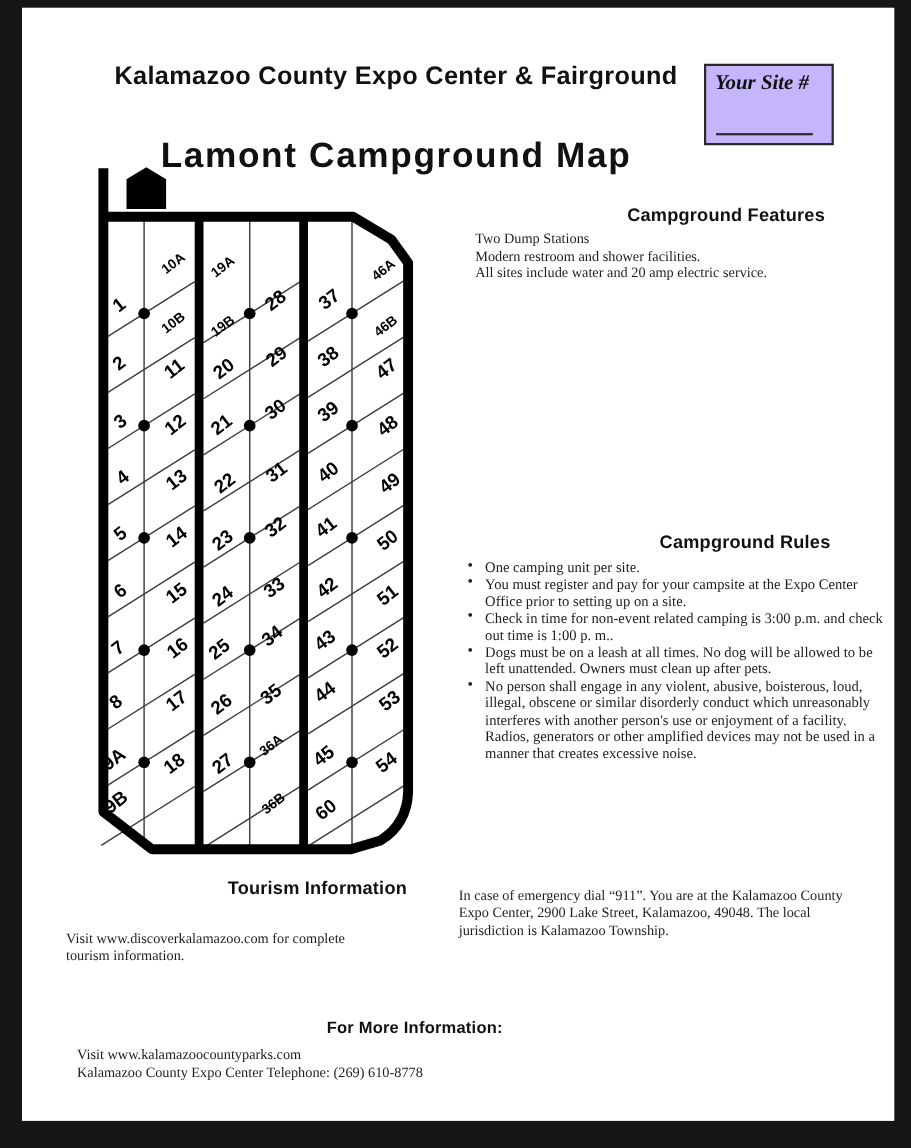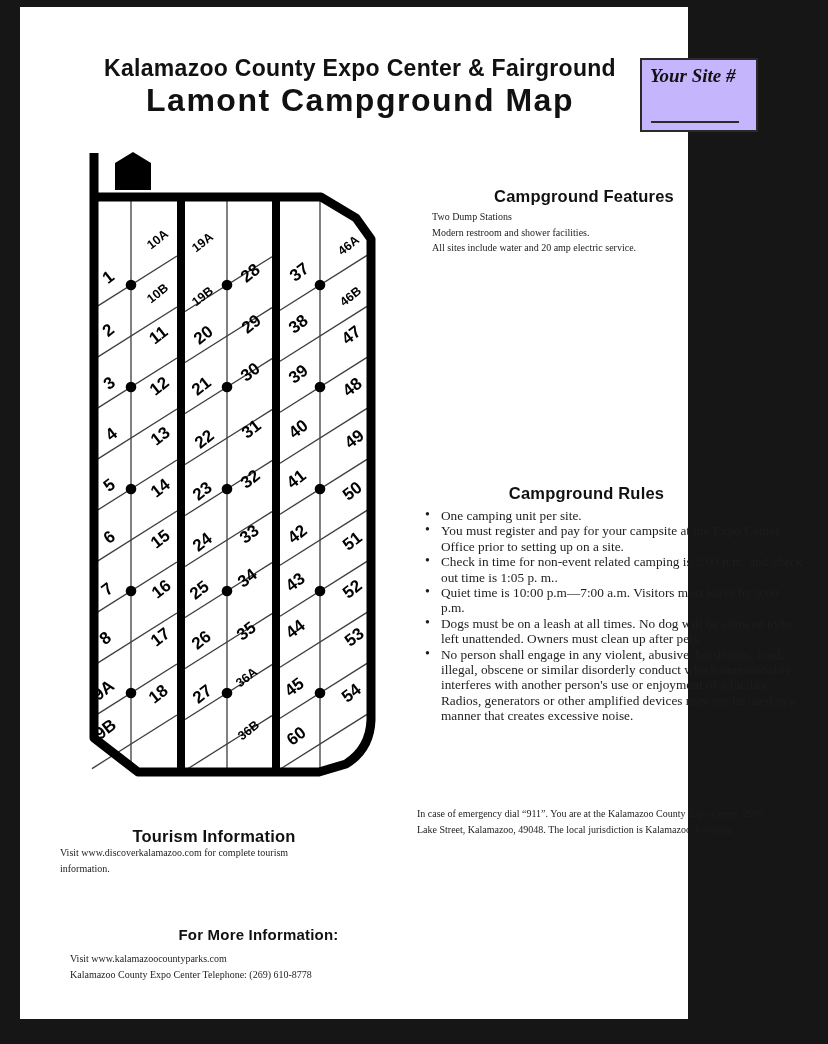--- a/index.html
+++ b/index.html
@@ -4,50 +4,50 @@
 <style>
   * { margin:0; padding:0; box-sizing:border-box; }
   html,body { background:#161616; }
   .viewport {
     position:relative; width:828px; height:1044px; overflow:hidden;
     background:#161616;
     font-family:"Liberation Serif", serif;
     color:#1d1d1d;
   }
   .page {
-    position:absolute; left:20px; top:7px; width:668px; height:1012px;
+    position:absolute; left:20px; top:7px; width:793px; height:1012px;
     background:#ffffff;
   }
   .abs { position:absolute; }
 
   
   .title-block { left:30px; top:48px; width:620px; text-align:center;
     font-family:"Liberation Sans", sans-serif; font-weight:bold; color:#111; }
   .title-line1 { font-size:23px; line-height:27px; letter-spacing:0.3px; }
-  .title-line2 { font-size:32px; line-height:37px; letter-spacing:1.5px; }
+  .title-line2 { font-size:32px; line-height:37px; letter-spacing:1.5px;margin-top:41px; }
 
   
   .site-box { left:620px; top:51px; width:118px; height:74px;
     border:2px solid #2a2a2a; background:#c4b5fd; }
   .site-box-label { position:absolute; left:8px; top:5px;
     font-family:"Liberation Serif", serif; font-style:italic; font-weight:bold;
     font-size:19px; color:#111; }
   .site-box-line { position:absolute; left:9px; bottom:7px; width:88px;
     border-bottom:2px solid #2a2a2a; }
 
   
   .sec-heading { font-family:"Liberation Sans", sans-serif; font-weight:bold;
-    font-size:16.5px; color:#111; text-align:center; letter-spacing:0.2px; }
+    font-size:16.5px; color:#111; text-align:right; letter-spacing:0.2px; }
   .h-features { left:398px; top:180px; width:332px; }
   .h-rules    { left:398px; top:477px; width:337px; }
-  .h-tourism  { left:38px;  top:820px; width:312px; }
+  .h-tourism  { left:38px;  top:792px; width:312px; }
   .h-moreinfo { left:40px;  top:919px; width:397px; font-size:15px; }
 
   
-  .body-text { font-size:10px; line-height:15.5px; color:#1d1d1d; }
+  .body-text { font-size:13px; line-height:15.5px; color:#1d1d1d; }
   .features-text { left:412px; top:202px; width:310px; }
   .rules-list { left:402px; top:501px; width:382px; font-size:13.3px; line-height:15.4px; }
   .rule-item { position:relative; padding-left:19px; }
   .rule-item::before { content:"\2022"; position:absolute; left:3px; top:-1px; font-size:14px; }
   .emergency { left:397px; top:799px; width:356px; line-height:16px; }
   .tourism-text { left:40px; top:838px; width:278px; }
   .moreinfo-text { left:50px; top:944px; width:380px; line-height:15.8px; }
 
   
   .map-wrap { left:50px; top:135px; width:350px; height:655px; }
@@ -191,22 +191,21 @@
     <div class="abs body-text features-text">
         <div class="feature-line">Two Dump Stations</div>
         <div class="feature-line">Modern restroom and shower facilities.</div>
         <div class="feature-line">All sites include water and 20 amp electric service.</div>
       </div>
 
     <div class="abs sec-heading h-rules">Campground Rules</div>
     <div class="abs body-text rules-list">
         <div class="rule-item">One camping unit per site.</div>
         <div class="rule-item">You must register and pay for your campsite at the Expo Center Office prior to setting up on a site.</div>
-        <div class="rule-item">Check in time for non-event related camping is 3:00 p.m. and check out time is 1:05 p. m..</div>
-        <div class="rule-item">Quiet time is 10:00 p.m—7:00 a.m. Visitors must leave by 9:00 p.m.</div>
+        <div class="rule-item">Check in time for non-event related camping is 3:00 p.m. and check out time is 1:00 p. m..</div>
         <div class="rule-item">Dogs must be on a leash at all times.  No dog will be allowed to be left unattended. Owners must clean up after pets.</div>
         <div class="rule-item">No person shall engage in any violent, abusive, boisterous, loud, illegal, obscene or similar disorderly conduct which unreasonably interferes with another person's use or enjoyment of a facility. Radios, generators or other amplified devices may not be used in a manner that creates excessive noise.</div>
       </div>
 
     <div class="abs body-text emergency">In case of emergency dial “911”.  You are at the Kalamazoo County Expo Center, 2900 Lake Street, Kalamazoo, 49048.  The local jurisdiction is Kalamazoo Township.</div>
 
     <div class="abs sec-heading h-tourism">Tourism Information</div>
     <div class="abs body-text tourism-text">Visit www.discoverkalamazoo.com for complete tourism information.</div>
 
     <div class="abs sec-heading h-moreinfo">For More Information:</div>

